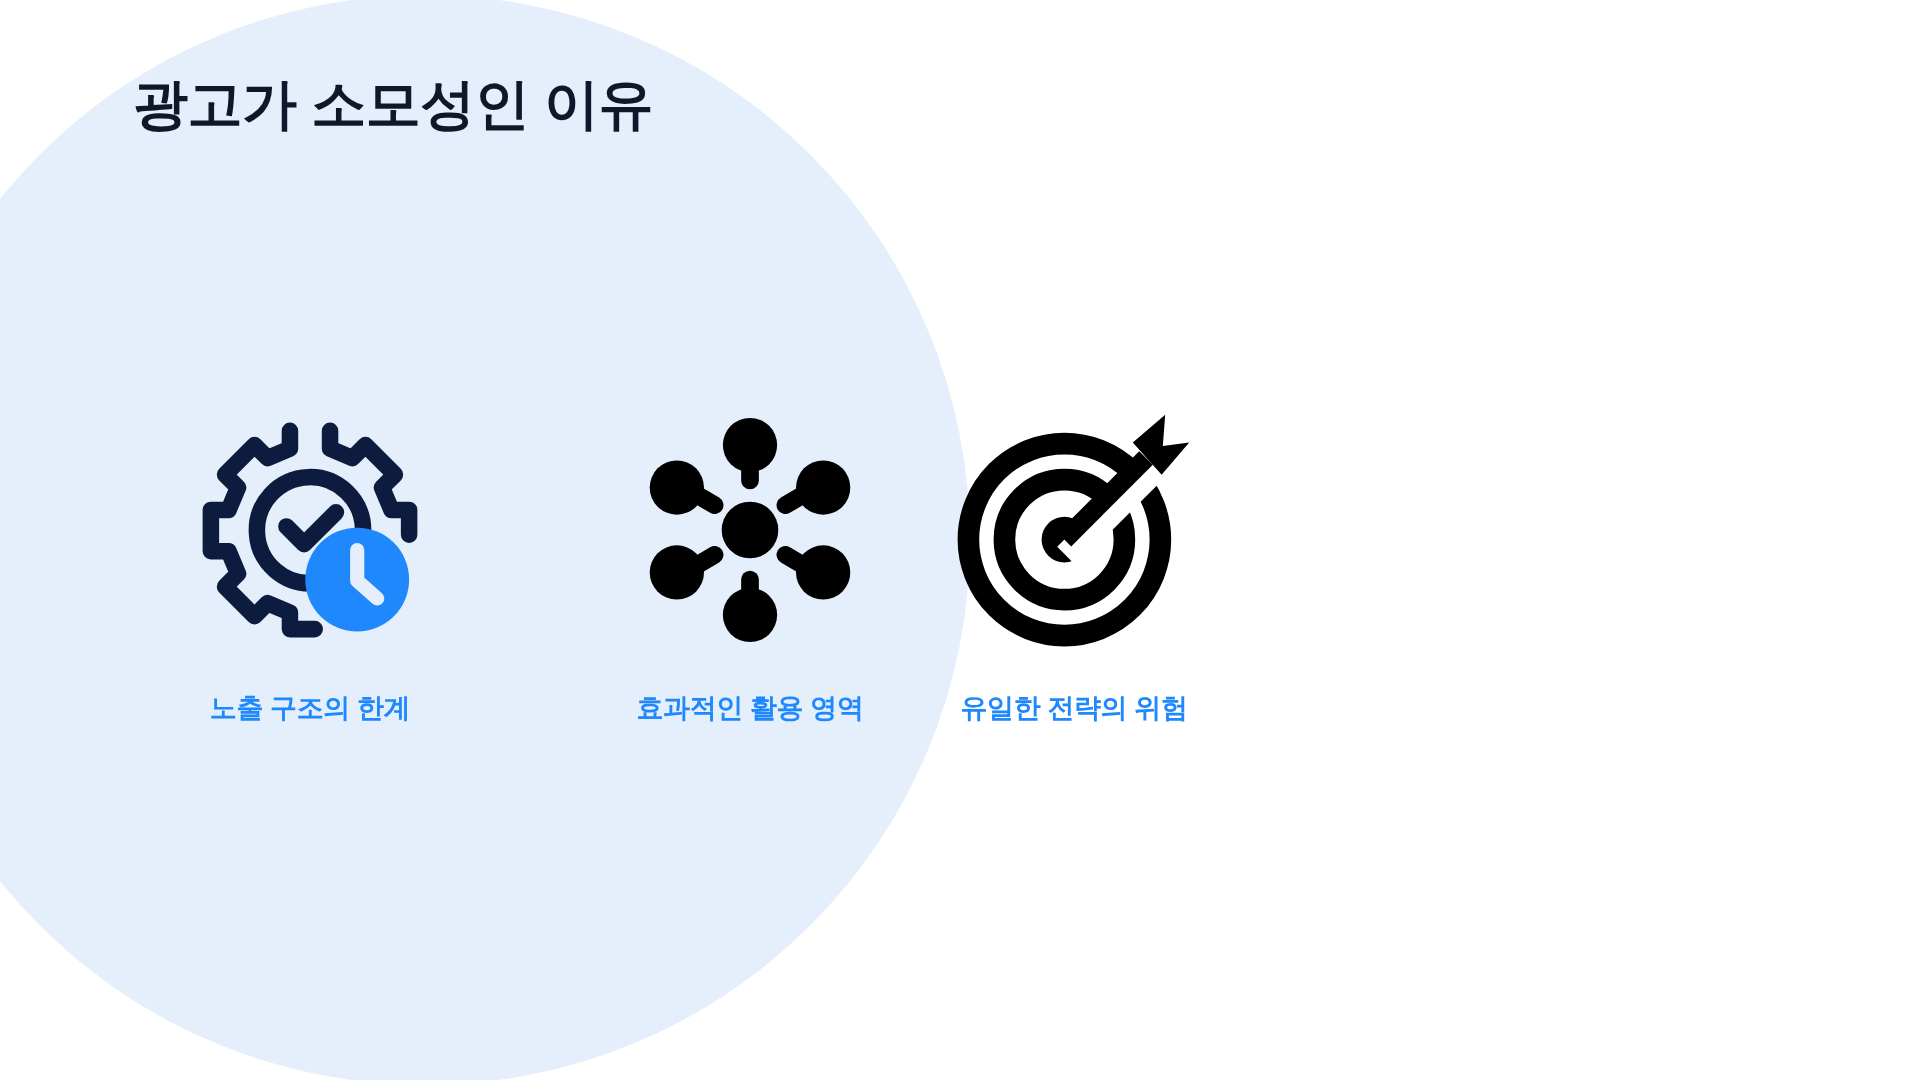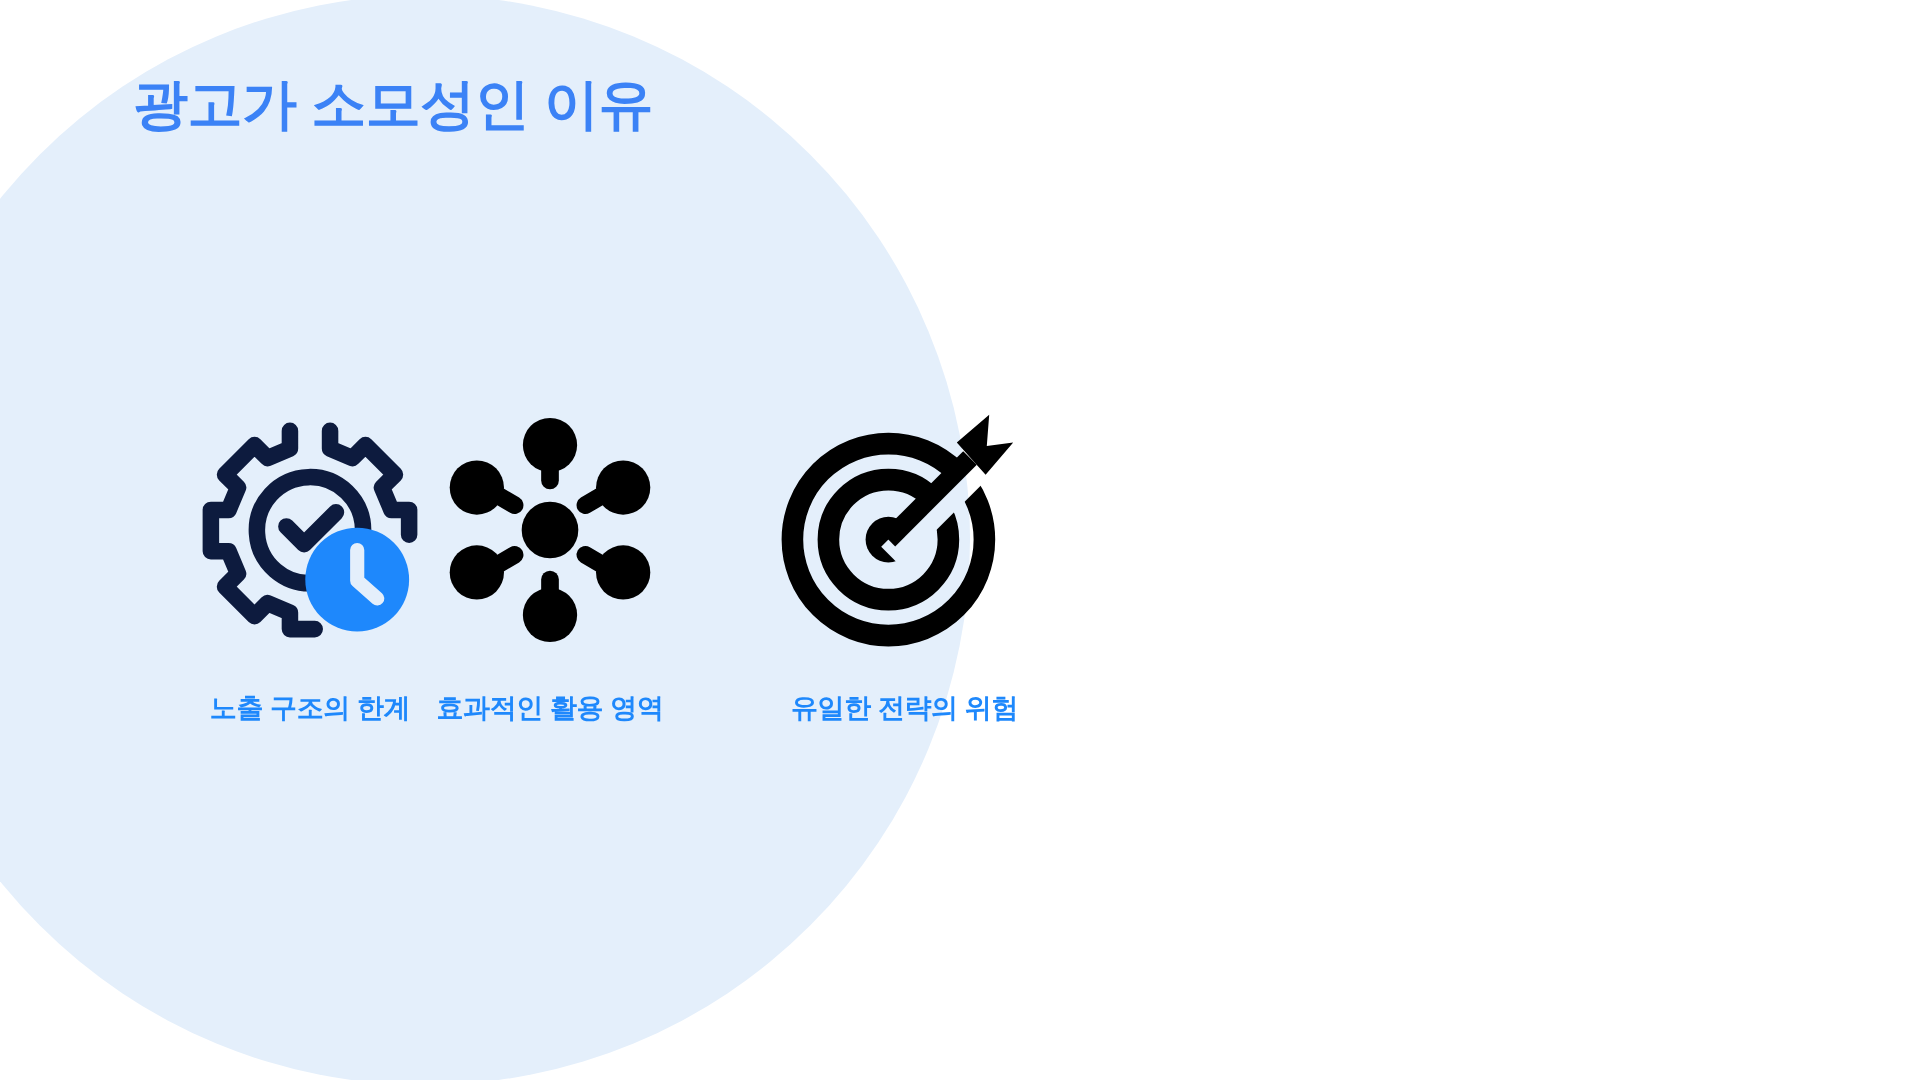--- a/index.html
+++ b/index.html
@@ -28,21 +28,21 @@
   }
 
   
   #page-title {
     position: absolute;
     left: 133px;
     top: 72px;
     font-size: 55px;
     font-weight: 700;
     letter-spacing: -0.5px;
-    color: #3b82f6;
+    color: #0f172a;
     white-space: nowrap;
     line-height: 1.18;
   }
 
   
   #icon-row {
     position: absolute;
     left: 0;
     top: 400px;
     width: 1920px;
@@ -53,22 +53,22 @@
     justify-content: flex-start;
   }
   .item {
     position: relative;
     width: 240px;
     display: flex;
     flex-direction: column;
     align-items: center;
   }
   .item-1 { margin-left: 190px; }
-  .item-2 { }
-  .item-3 { margin-left: 108px; align-items: flex-end; }
+  .item-2 { margin-left: 200px; }
+  .item-3 { margin-left: 84px; }
   .item-4 { margin-left: 200px; }
 
   .icon-slot {
     height: 260px;
     width: 240px;
     display: flex;
     align-items: center;
     justify-content: center;
   }
   .icon-slot svg { display: block; }

